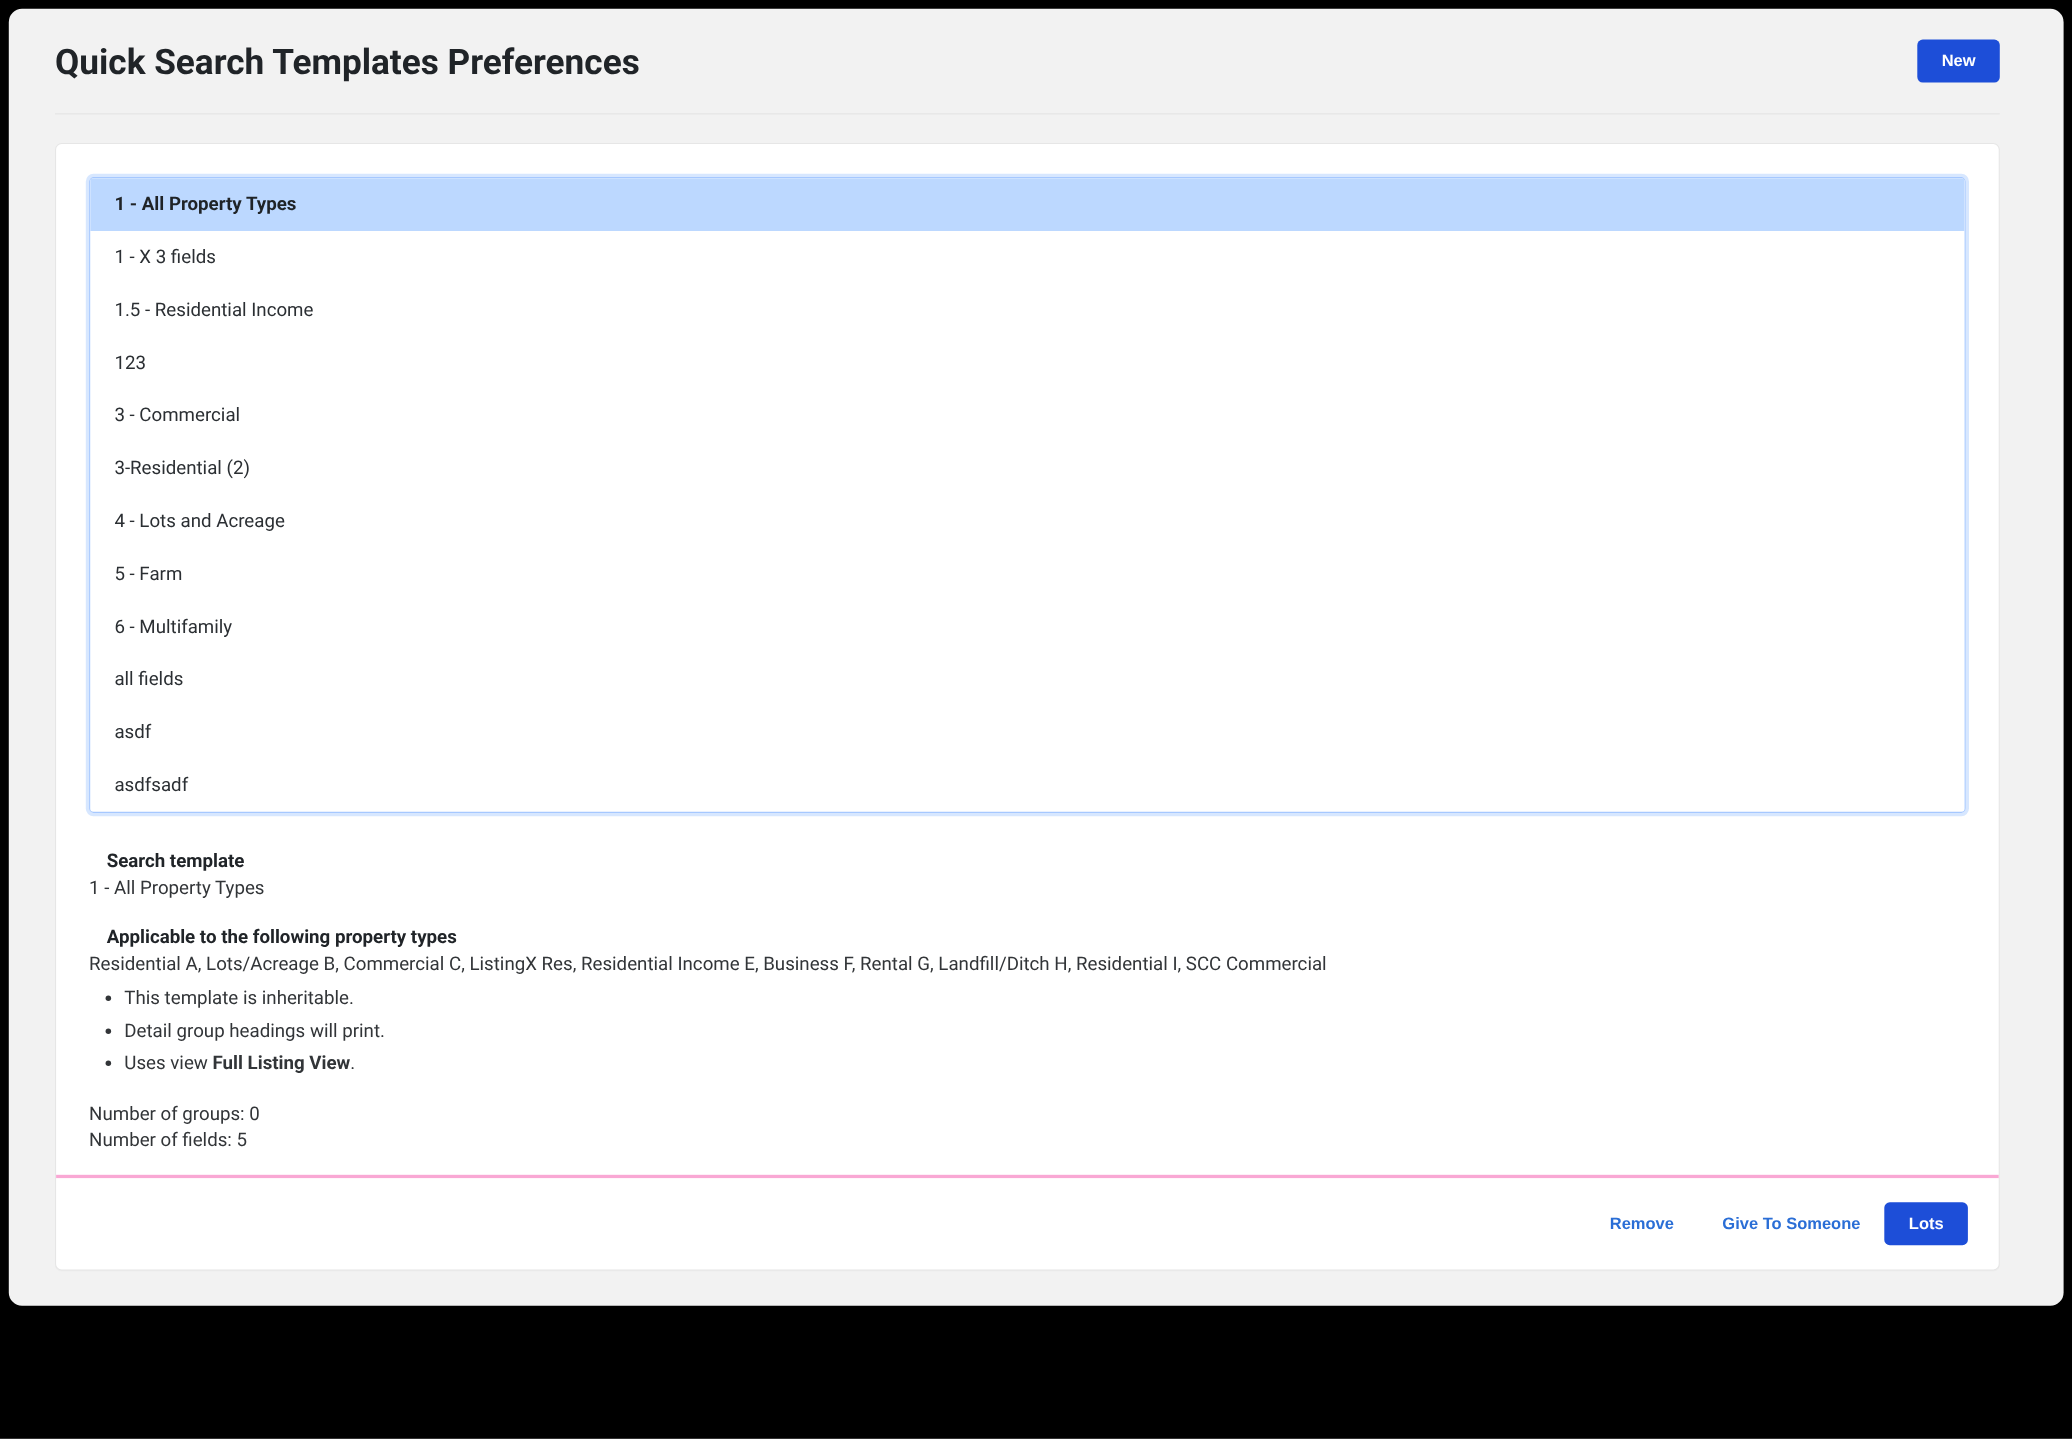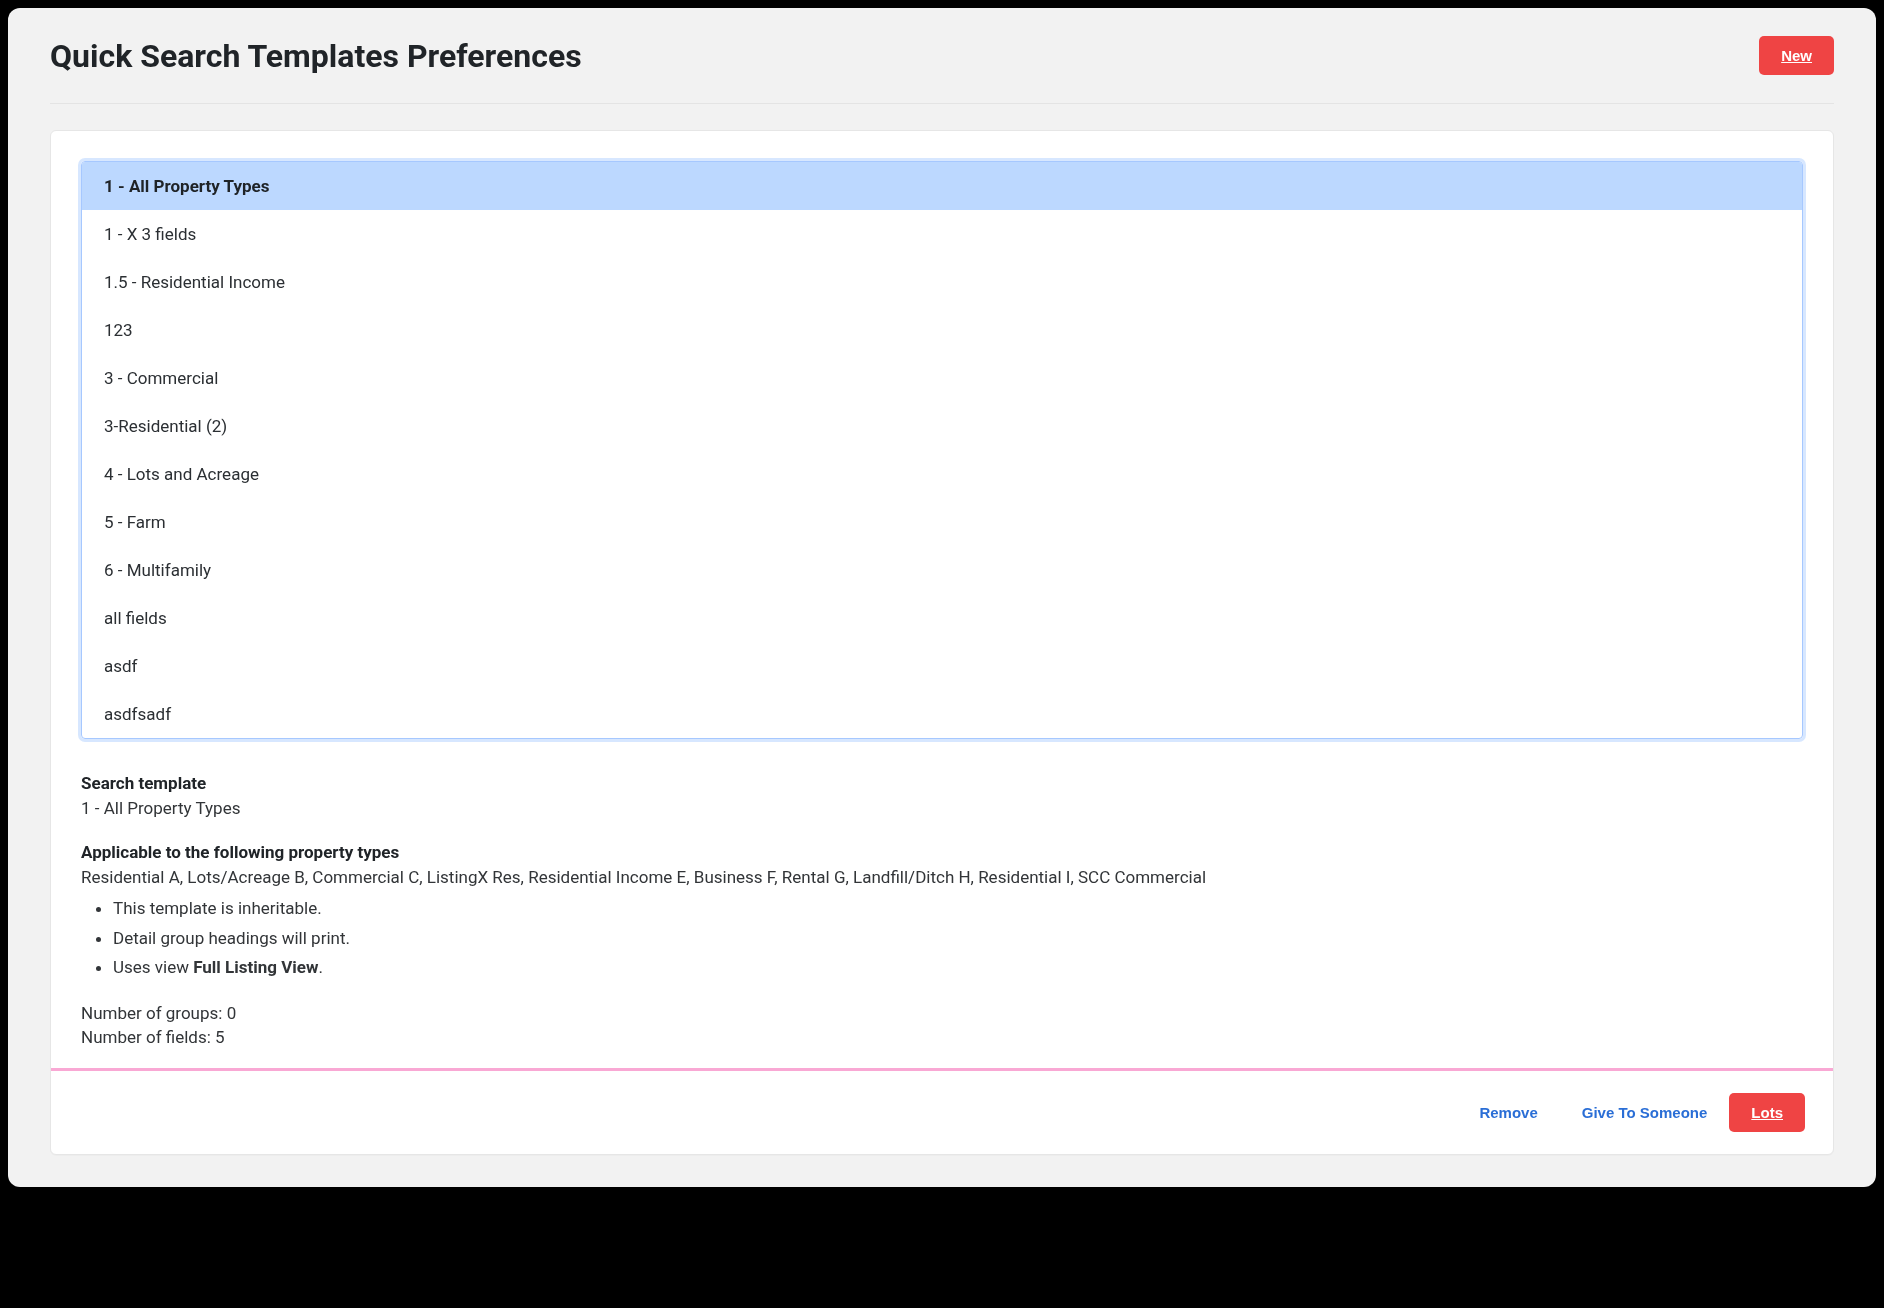--- a/index.html
+++ b/index.html
@@ -4,21 +4,21 @@
   <style>
     * { box-sizing: border-box; margin: 0; padding: 0; }
     body {
       background: #000;
       font-family: -apple-system, BlinkMacSystemFont, "Segoe UI", Roboto, Helvetica, Arial, sans-serif;
       padding: 8px;
     }
     .window {
       background: #f2f2f2;
       border-radius: 12px;
-      padding: 20px 42px 32px 42px;
+      padding: 20px 58px 32px 42px;
       min-height: 880px;
       position: relative;
     }
     .header-row {
       display: flex;
       justify-content: space-between;
       align-items: center;
       padding: 8px 0 28px 0;
       border-bottom: 1px solid #e4e4e4;
     }
@@ -32,23 +32,22 @@
       align-items: center;
       justify-content: center;
       font-size: 15px;
       font-weight: 700;
       padding: 11px 22px;
       border-radius: 5px;
       border: none;
       cursor: pointer;
     }
     .btn-primary {
-      background: #ef4444;
+      background: #1d4ed8;
       color: #fff;
-      text-decoration: underline;
     }
     .btn-link {
       background: transparent;
       color: #2a6ed6;
     }
     .card {
       background: #fff;
       border: 1px solid #e6e6e6;
       border-radius: 6px;
       margin-top: 26px;
@@ -92,20 +91,21 @@
     .detail-pane {
       flex: 1;
       font-size: 17px;
       color: #323538;
     }
     .detail-heading {
       font-weight: 700;
       font-size: 17px;
       color: #202428;
       margin-bottom: 4px;
+      margin-left: 16px;
     }
     .detail-block { margin-bottom: 22px; }
     .detail-value { line-height: 1.35; }
     .detail-list {
       list-style: disc;
       padding-left: 32px;
       margin-top: 8px;
     }
     .detail-list li { margin-bottom: 6px; line-height: 1.4; }
     .stats { line-height: 1.4; margin-top: 20px; }

